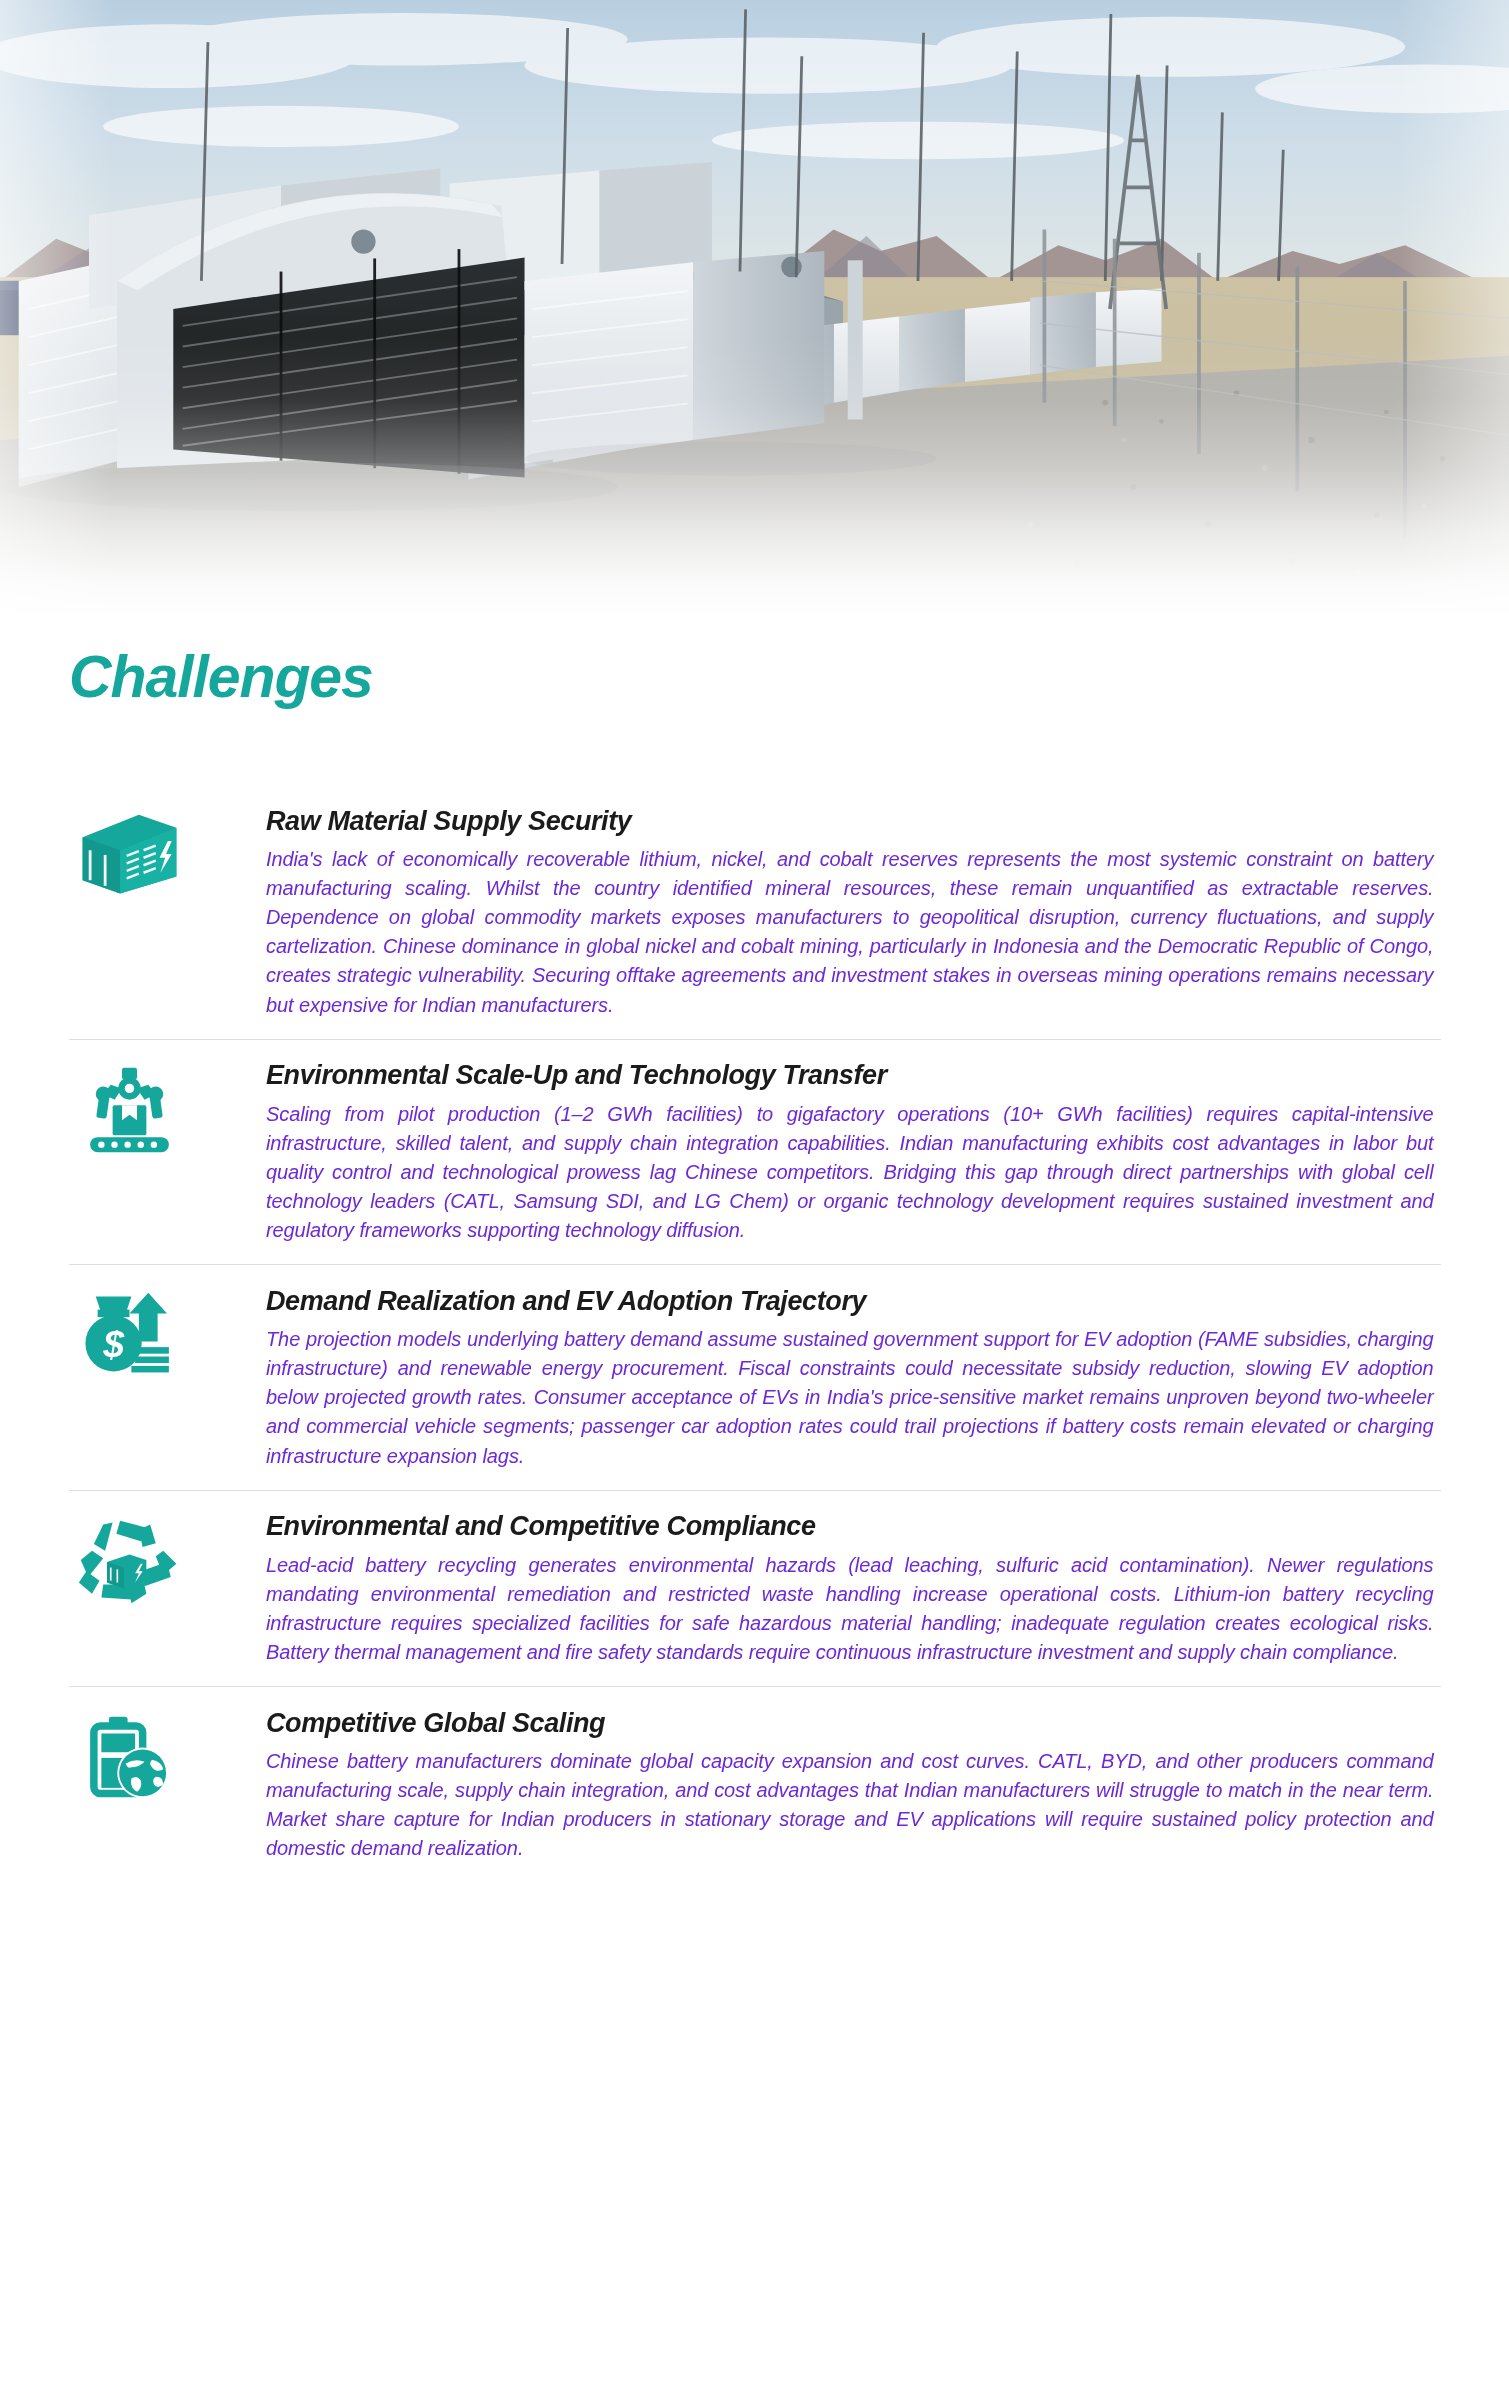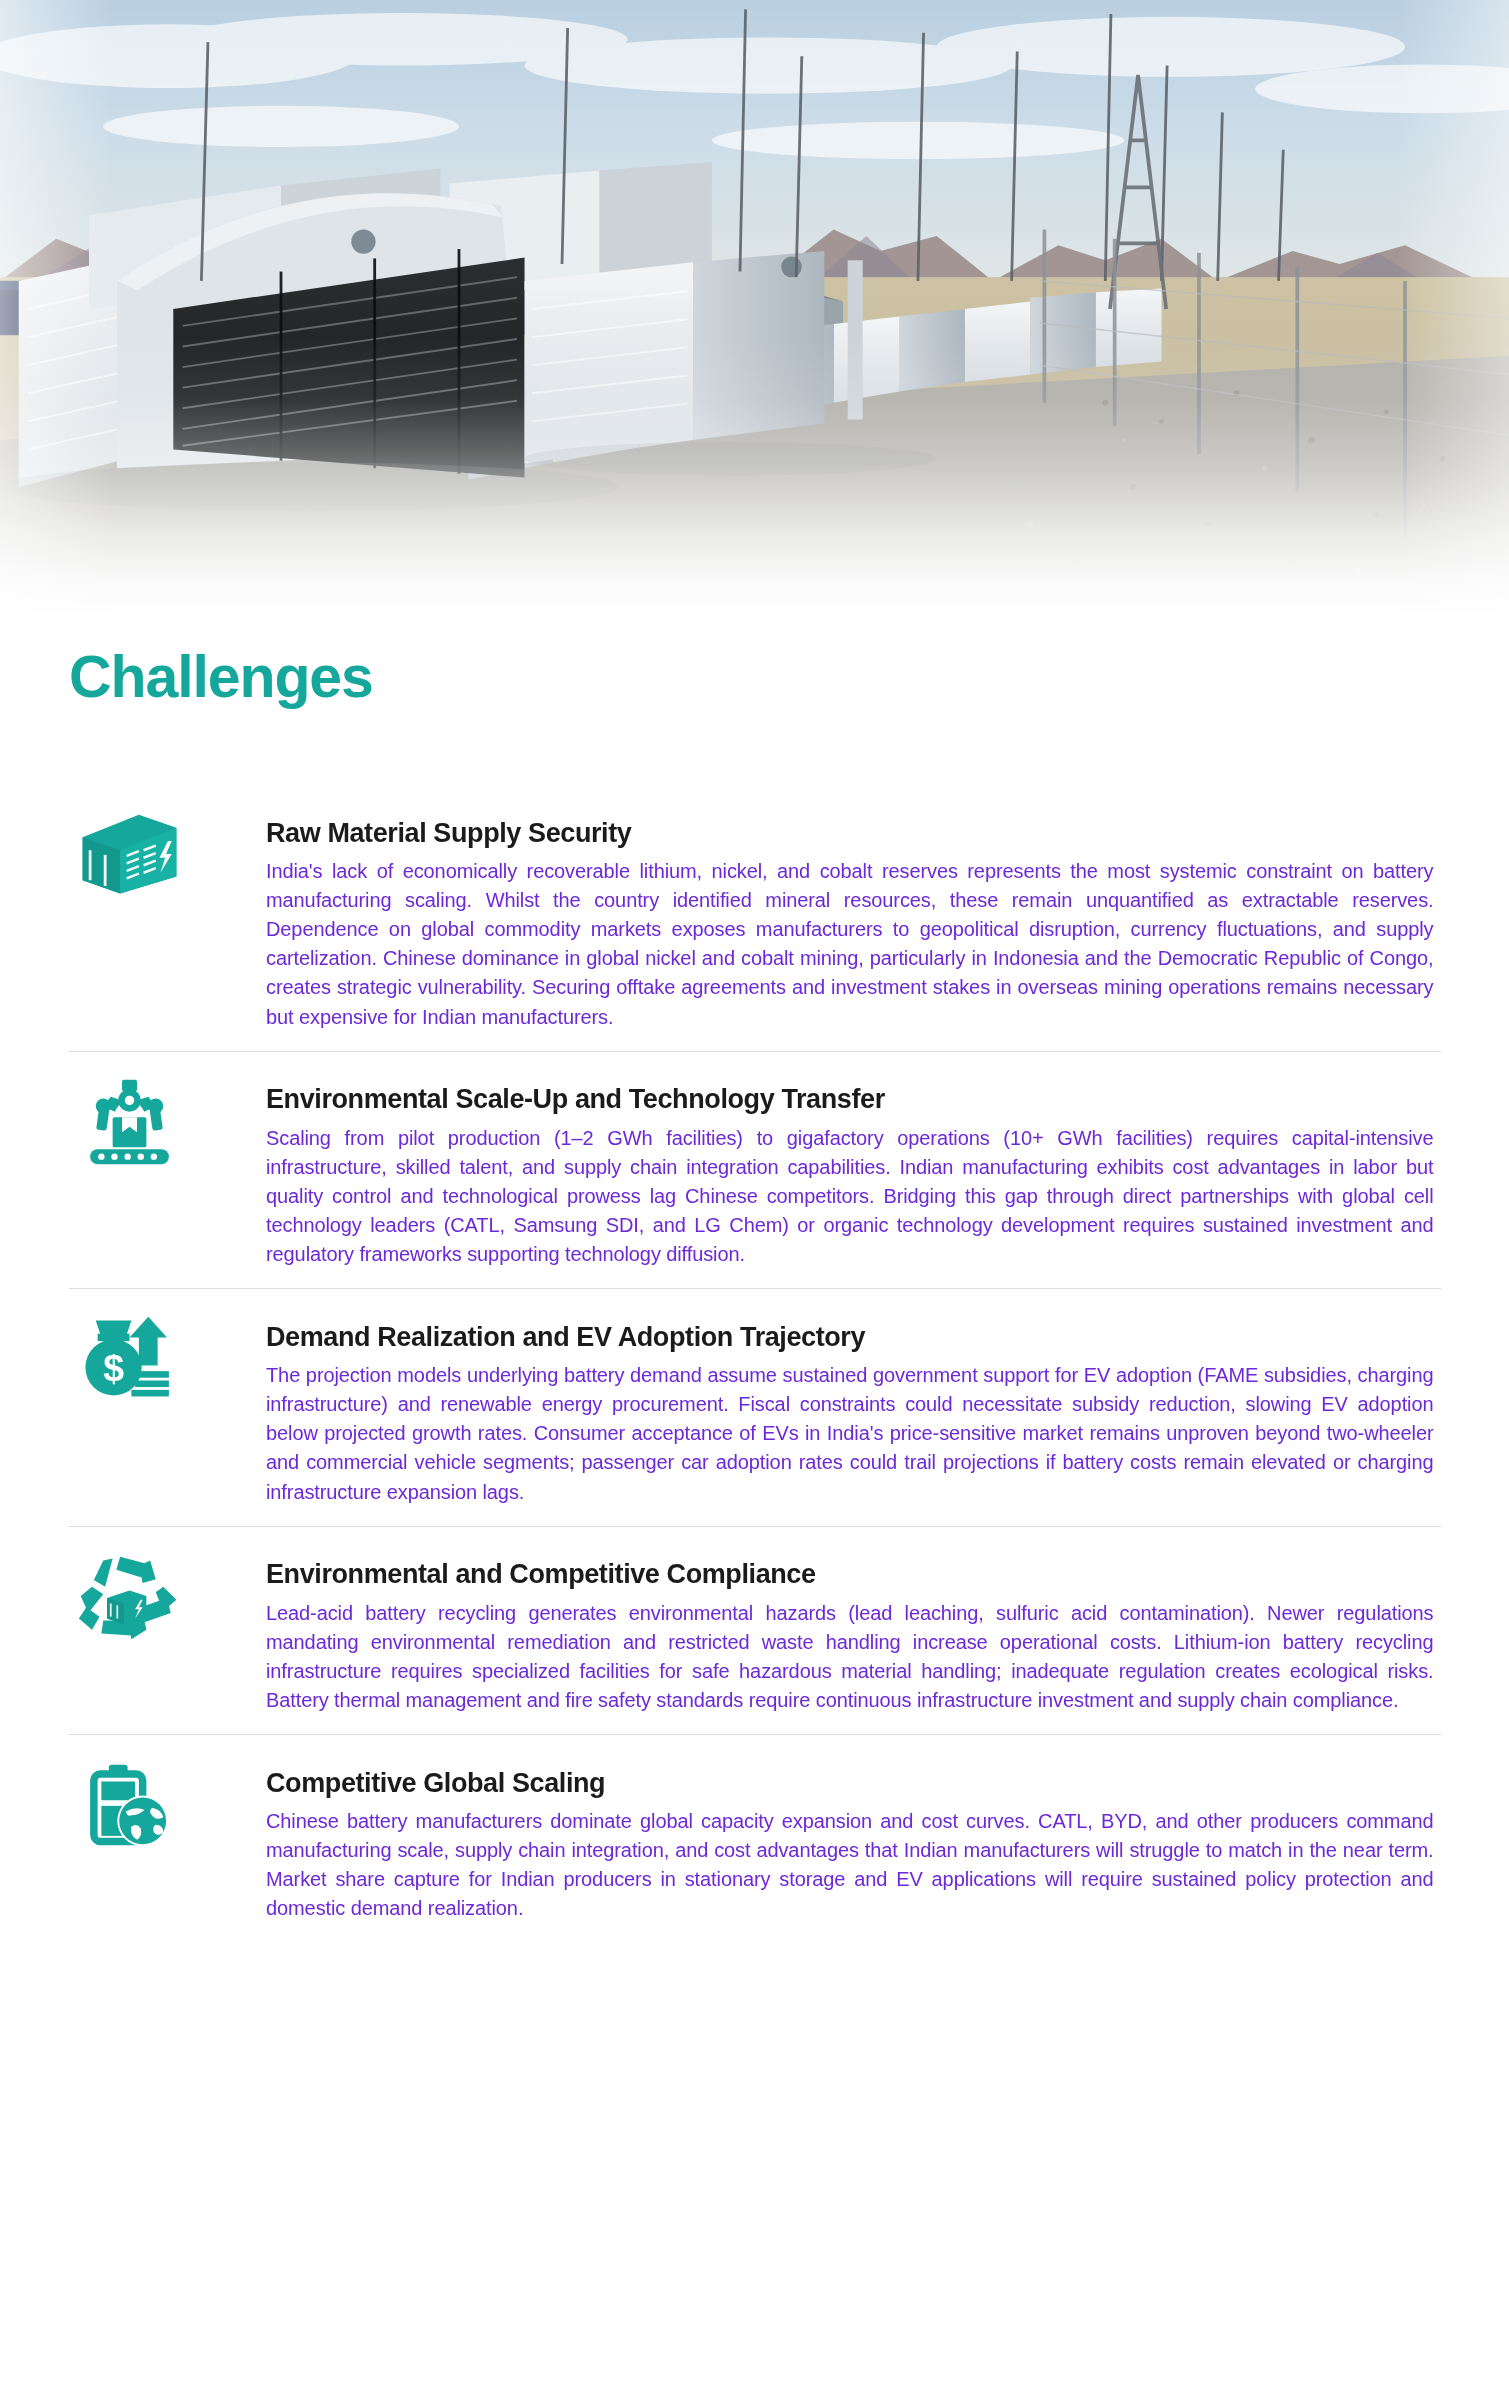--- a/index.html
+++ b/index.html
@@ -10,20 +10,21 @@
     background:#ffffff;
     font-family:"Liberation Sans", sans-serif;
     -webkit-font-smoothing:antialiased;
   }
   #page {
     position:relative;
     width:1509px;
     height:2133px;
     background:#ffffff;
     overflow:hidden;
+    font-style:italic;
   }
 
   
   #hero {
     position:absolute;
     top:0; left:0;
     width:1509px;
     height:618px;
     overflow:hidden;
   }
@@ -89,21 +90,20 @@
 
   .text-cell { flex:1; padding-right:7.5px; }
 
   .item-title {
     font-size:27px;
     font-weight:bold;
     color:#1b1b1b;
     letter-spacing:-0.4px;
     margin-bottom:8.4px;
     line-height:1.15;
-    margin-top:12px;
   }
   .item-body {
     font-size:20px;
     line-height:1.455;
     color:#6d28d9;
     text-align:justify;
     letter-spacing:-0.1px;
   }
 </style>
 </head>

